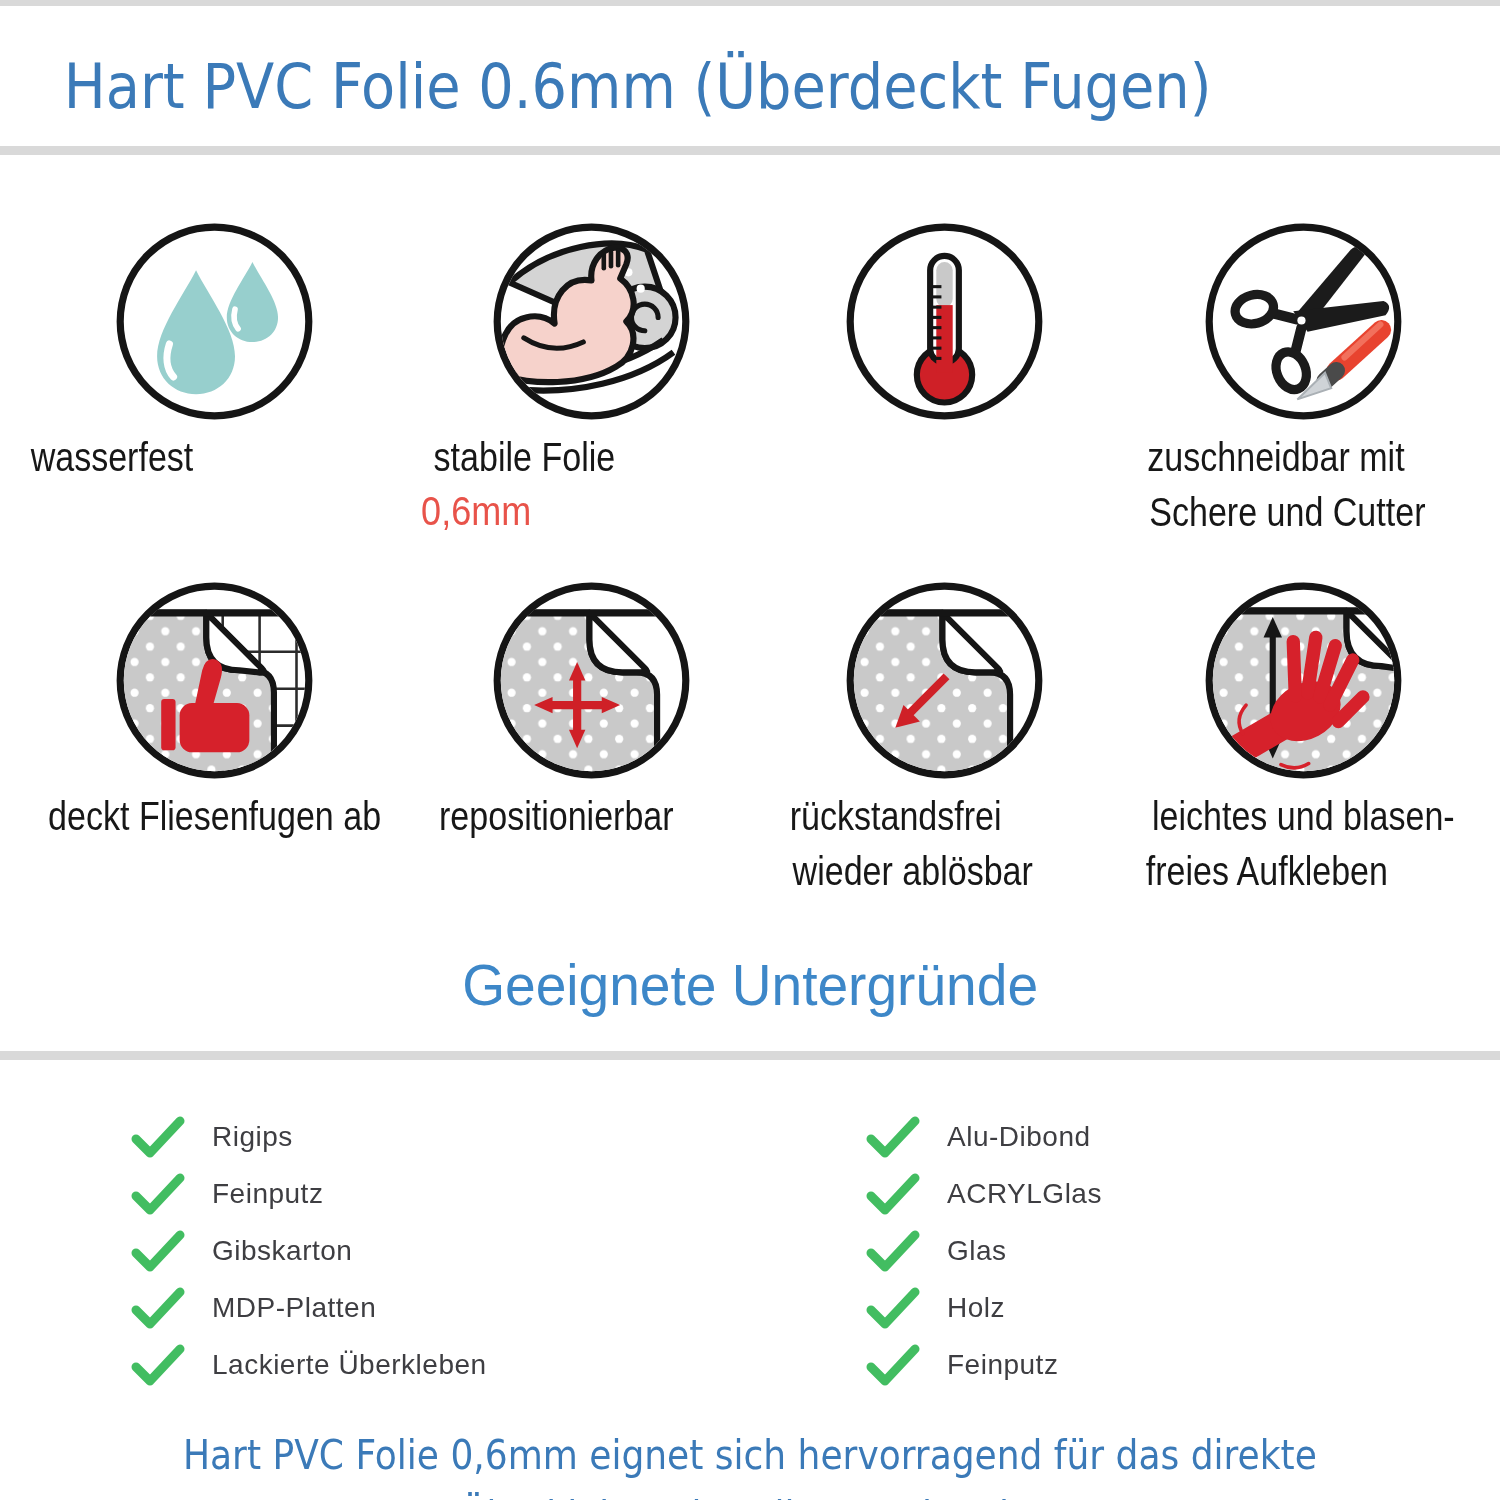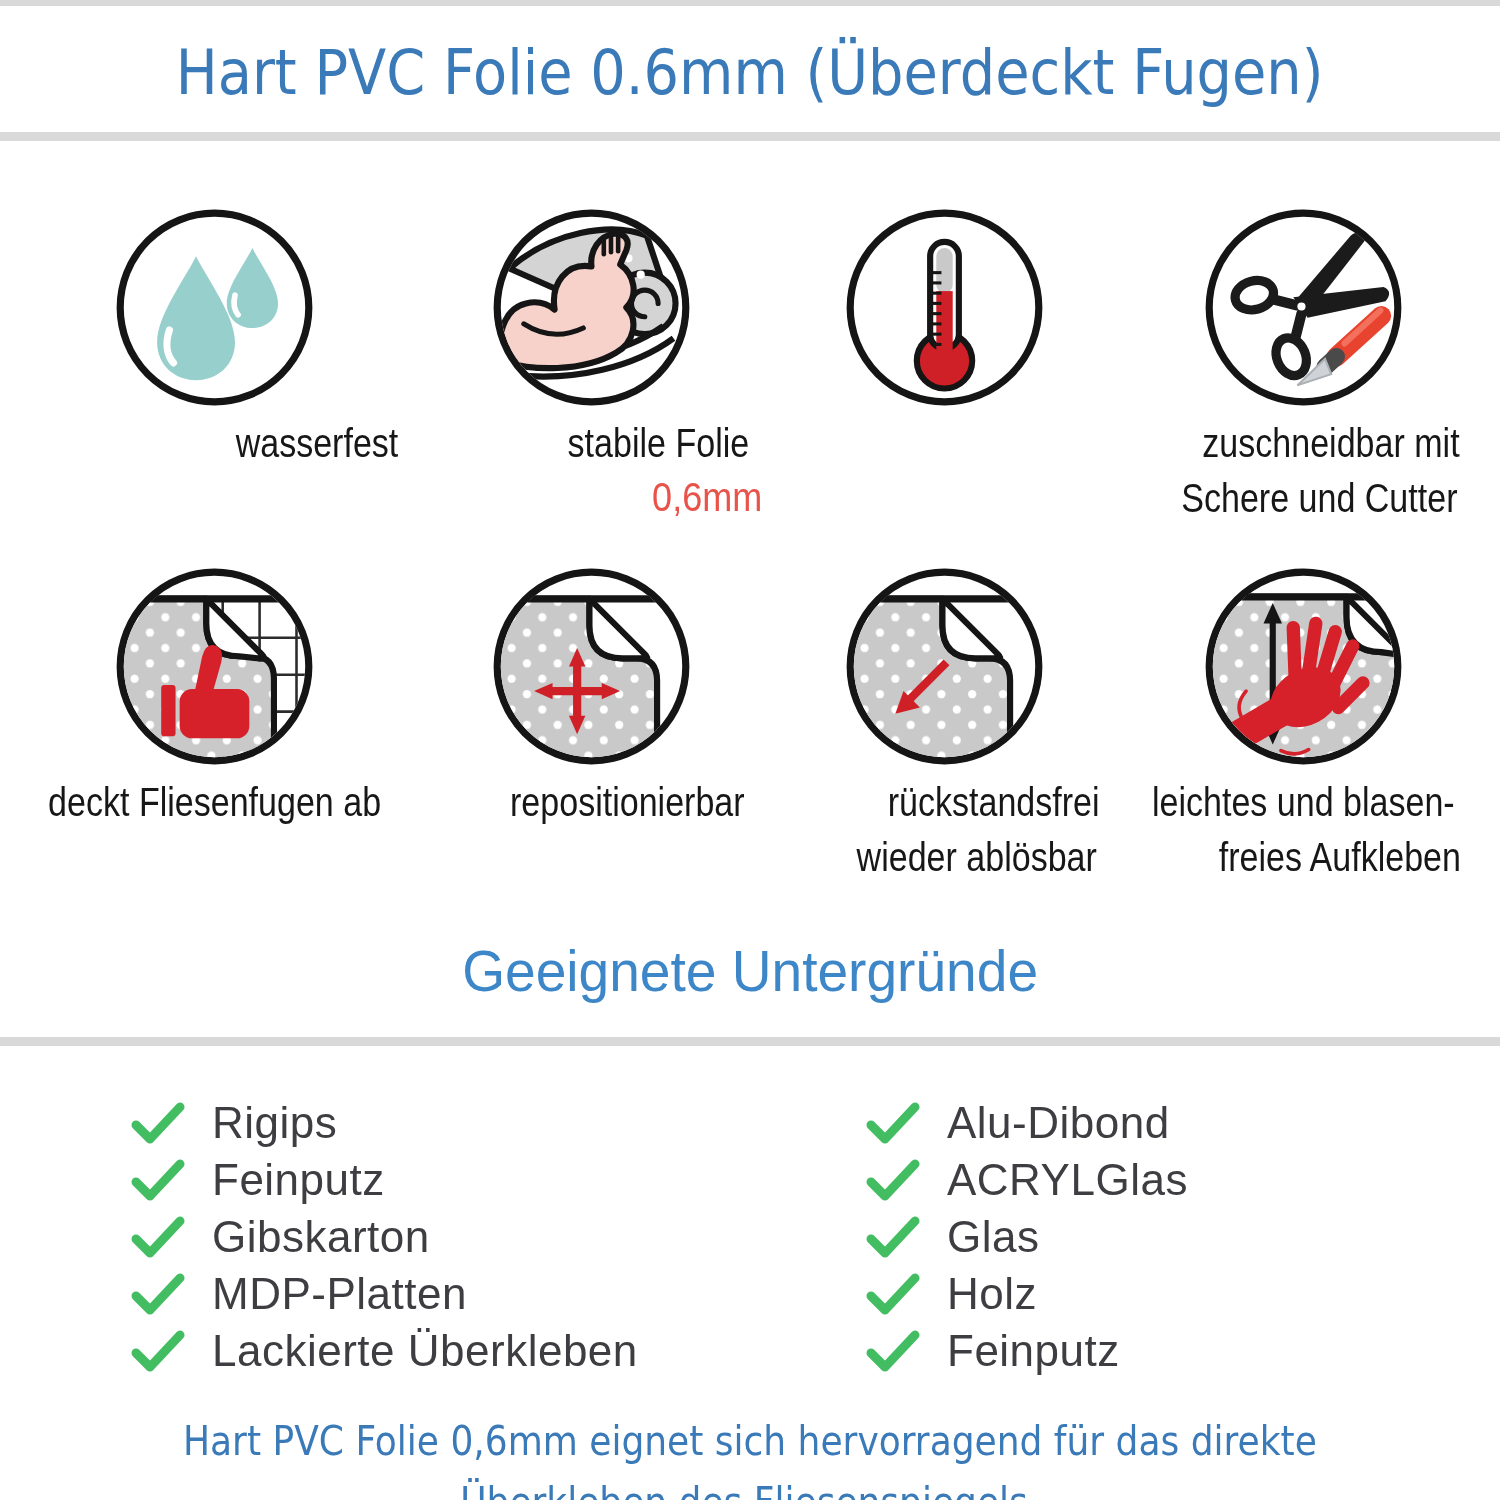--- a/index.html
+++ b/index.html
@@ -7,41 +7,41 @@
     --note-red:#e8534a; --teal:#97cfcd; --green:#42bd61; --bar:#d9d9d9;
     --foil:#c9c9c9; --ink:#171717; --txt:#3e3e42;
   }
   html,body{margin:0;padding:0;background:#fff;}
   .page{width:1500px;height:1500px;position:relative;overflow:hidden;background:#fff;
         font-family:"Liberation Sans",sans-serif;}
   .bar{width:1500px;background:var(--bar);}
   .bar-top{height:6px;}
   .bar-mid{height:9px;margin-top:14px;}
   .bar-sub{height:9px;margin-top:28px;}
-  .title-wrap{text-align:center;margin-top:22px;height:90px;line-height:90px;text-decoration:underline;}
+  .title-wrap{margin-top:36px;height:90px;line-height:90px;text-decoration:underline;}
   .title{display:inline-block;transform:scaleX(.9);transform-origin:center;
          font-family:"DejaVu Sans",sans-serif;font-size:62px;color:var(--blue);
          white-space:nowrap;}
   .features{display:grid;grid-template-columns:repeat(4,1fr);grid-row-gap:34px;
             margin-top:64px;padding:0 14px;}
-  .feature{text-align:right;}
+  .feature{text-align:left;}
   .feature svg{display:block;margin:0 auto;}
   .cap{margin-top:10px;line-height:46px;color:var(--ink);white-space:nowrap;}
   .cap span{display:inline-block;font-size:41px;transform:scaleX(.83);transform-origin:center;}
   .note{line-height:44px;color:var(--note-red);white-space:nowrap;}
   .note span{display:inline-block;font-size:40px;transform:scaleX(.9);transform-origin:center;}
   .subhead-wrap{text-align:center;margin-top:44px;height:76px;line-height:76px;}
   .subhead{display:inline-block;transform:scaleX(.95);transform-origin:center;
            font-size:58px;color:var(--blue2);white-space:nowrap;}
   .substrates{display:flex;padding-left:130px;margin-top:48px;}
   .col-left{width:620px;}
   .col-right{flex:1;padding-left:115px;}
   .item{display:flex;align-items:center;height:57px;gap:26px;}
   .item svg{flex:0 0 auto;}
-  .item .label{font-size:44px;color:var(--txt);letter-spacing:.5px;white-space:nowrap;}
+  .item .label{font-size:28px;color:var(--txt);letter-spacing:.5px;white-space:nowrap;}
   .footer{margin-top:36px;text-align:center;line-height:52px;}
   .footer div{white-space:nowrap;}
   .footer span{display:inline-block;transform:scaleX(.9);transform-origin:center;
         font-family:"DejaVu Sans",sans-serif;font-size:40px;color:var(--blue);}
 </style>
 </head>
 <body>
 
 <div class="page">
 

